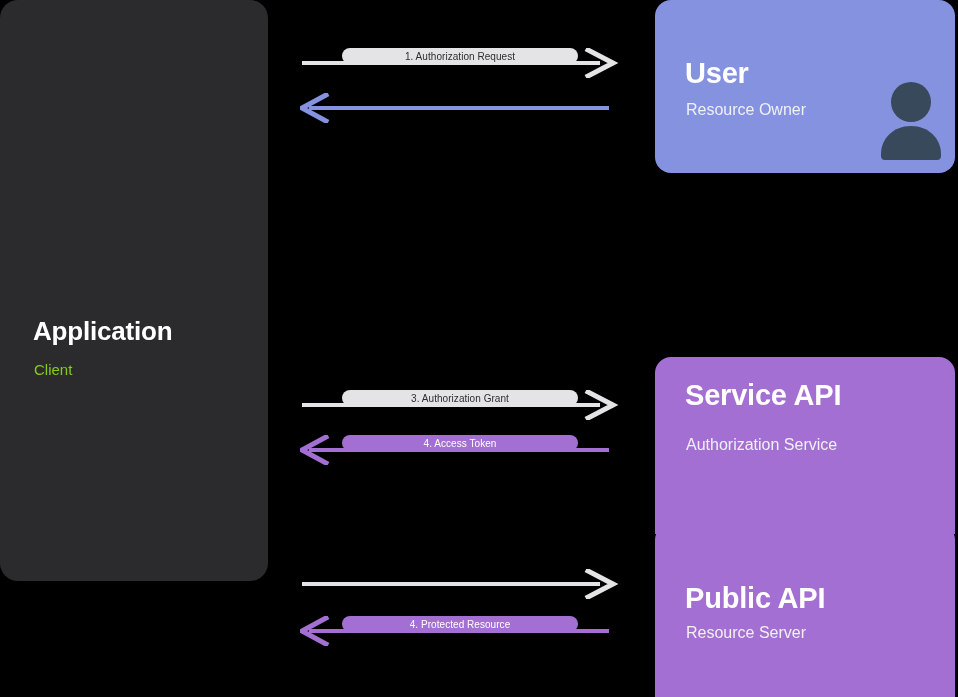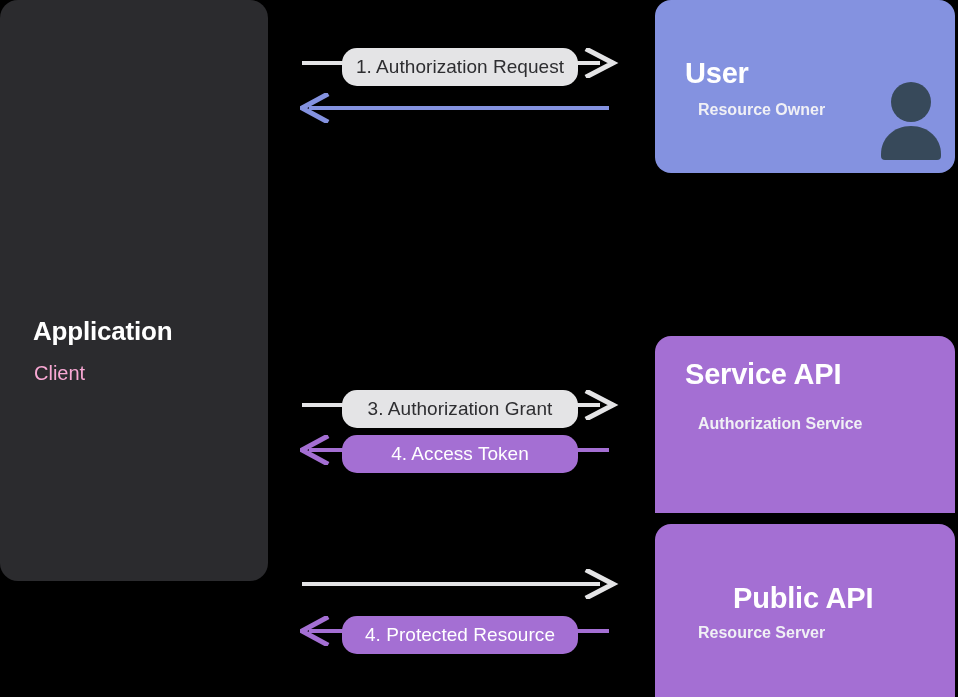--- a/index.html
+++ b/index.html
@@ -34,23 +34,23 @@
     font-size: 26px;
     font-weight: bold;
     color: #ffffff;
     letter-spacing: -0.2px;
     line-height: 1.2;
   }
   #app-panel .app-sub {
     position: absolute;
     left: 34px;
     top: 361px;
-    font-size: 20px;
+    font-size: 15px;
     font-weight: normal;
-    color: #f9a8d4;
+    color: #84cc16;
     line-height: 1.2;
   }
 
   
   .node-box {
     position: absolute;
     left: 655px;
     width: 300px;
     box-sizing: border-box;
     overflow: hidden;
@@ -61,56 +61,55 @@
     font-size: 29px;
     font-weight: bold;
     color: #ffffff;
     letter-spacing: -0.2px;
     line-height: 1.2;
   }
   .node-box .node-sub {
     position: absolute;
     left: 31px;
     font-size: 16px;
-    font-weight: bold;
+    font-weight: normal;
     color: #f0f0f5;
     line-height: 1.2;
-    margin-left: 12px;
   }
 
   #node-user {
     top: 0px;
     height: 173px;
     background: #8492e0;
     border-radius: 16px;
   }
   #node-user .node-title { top: 56px; }
   #node-user .node-sub   { top: 100px; }
 
   #node-service {
-    top: 336px;
+    top: 357px;
     height: 177px;
     background: #a46fd3;
     border-radius: 16px 16px 0 0;
     padding-left: 25px;
   }
   #node-service .node-title { top: 398px; }
   #node-service .node-sub   { top: 442px; }
   #node-service .node-title,
   #node-service .node-sub { top: auto; }
   #node-service .node-title { bottom: 121px; }
   #node-service .node-sub   { bottom: 80px; }
 
   #node-public {
     top: 524px;
     height: 173px;
     background: #a46fd3;
     border-radius: 16px 16px 0 0;
   }
-  #node-public .node-title { top: 57px; margin-left: 48px; }
+  #node-public .node-title { top: 57px; }
   #node-public .node-sub   { top: 99px; }
 
   
   #person-icon {
     position: absolute;
     left: 225px;
     top: 82px;
     width: 62px;
     height: 78px;
   }
@@ -126,27 +125,27 @@
     position: absolute;
     left: 0;
     top: 0;
     display: block;
   }
   .pill {
     position: absolute;
     top: 0px;
     left: 42px;
     width: 236px;
-    height: 38px;
+    height: 16px;
     border-radius: 15px;
     display: flex;
     align-items: center;
     justify-content: center;
     box-sizing: border-box;
-    font-size: 19px;
+    font-size: 10px;
     font-weight: normal;
     letter-spacing: 0.05px;
     white-space: nowrap;
   }
   .pill.light { background: #e4e4e6; color: #2e2e31; }
   .pill.periwinkle { background: #8492e0; color: #ffffff; }
   .pill.purple { background: #a46fd3; color: #ffffff; }
 
   
   #row-1 { top: 48px; }

